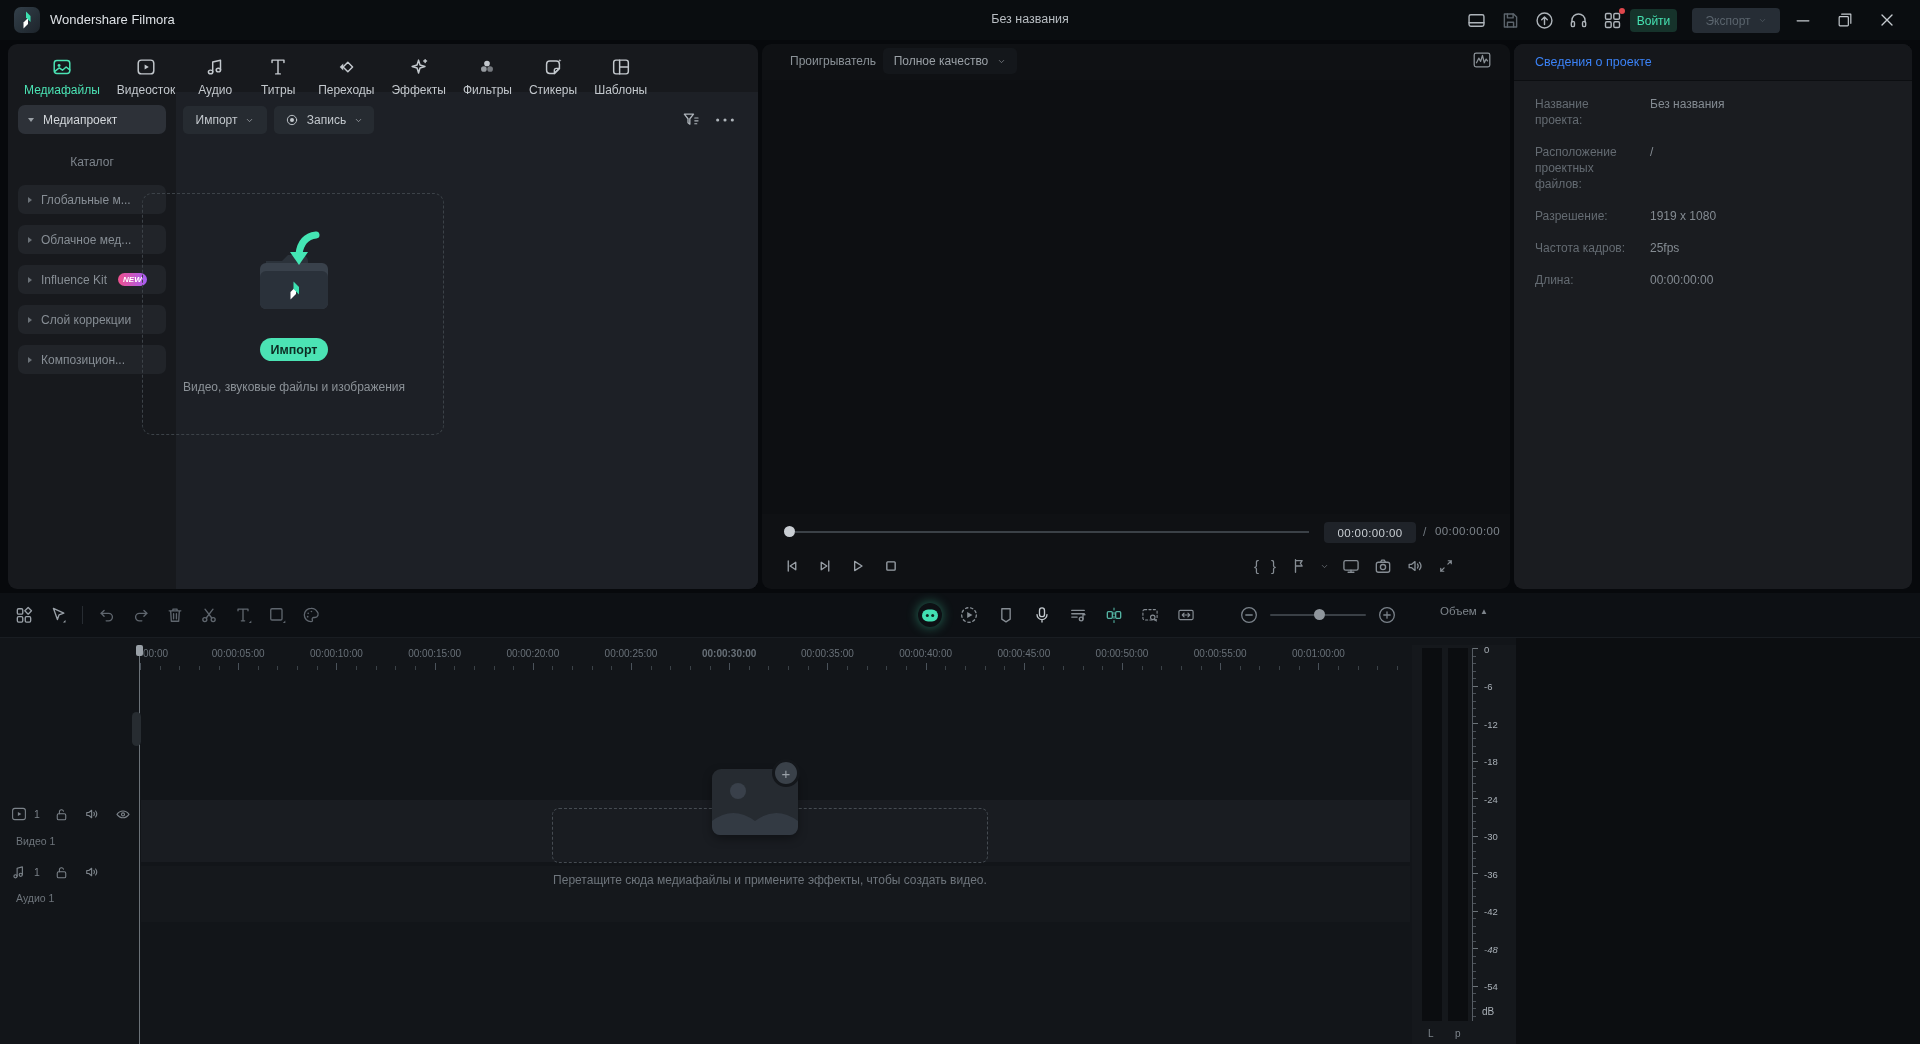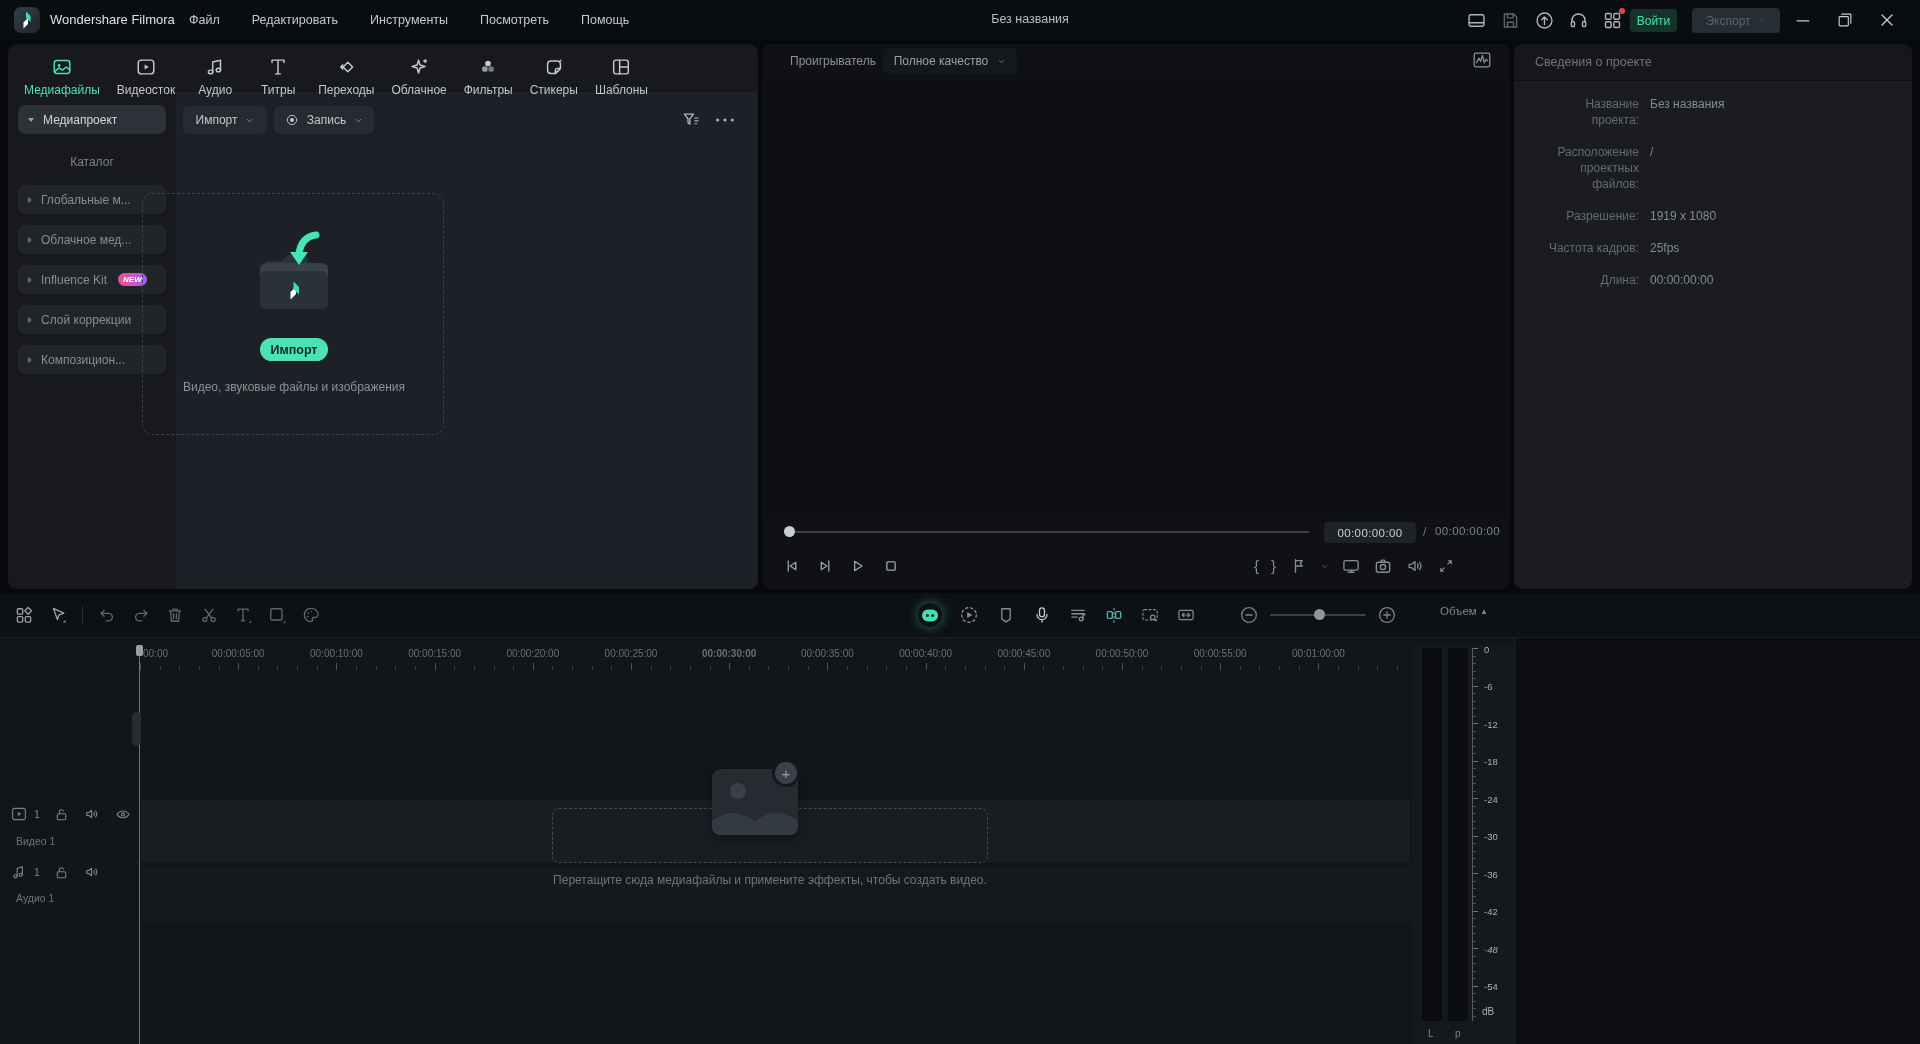--- a/index.html
+++ b/index.html
@@ -71,23 +71,23 @@
   .time-box{left:562px;top:478px;width:92px;height:21px;background:#1f2329;border-radius:4px;color:#c9ced3;font-size:11.5px;
             display:flex;align-items:center;justify-content:center;letter-spacing:.4px;}
   .time-sep{left:661px;top:481px;color:#6f767d;font-size:12px;}
   .time-total{left:673px;top:481px;color:#7d848b;font-size:11.5px;letter-spacing:.4px;}
   .transport{position:absolute;left:20px;top:512px;display:flex;gap:13px;color:#9aa1a8;}
   .pl-right{position:absolute;left:492px;top:512px;display:flex;gap:12px;align-items:center;color:#868d94;}
   .brace{font-size:15px;color:#868d94;line-height:20px;}
 
   
   .info-head{left:0;top:0;width:398px;height:36px;background:#15171b;border-radius:9px 9px 0 0;border-bottom:1px solid #0c0e11;}
-  .info-title{left:21px;top:11px;font-size:12.5px;color:#737373;}
+  .info-title{left:21px;top:11px;font-size:12.5px;color:#3b82f6;}
   .info-rows{left:21px;top:52px;width:356px;}
-  .info-row{display:flex;margin-bottom:16px;line-height:16px;text-align:right;}
+  .info-row{display:flex;margin-bottom:16px;line-height:16px;}
   .info-label{flex:0 0 104px;margin-right:11px;font-size:12px;color:#646b72;}
   .info-value{font-size:12px;color:#848b92;}
 
   
   .timeline{left:0;top:593px;width:1920px;height:451px;background:#121519;}
   .tl-toolbar{left:0;top:0;width:1920px;height:44px;background:#0d1014;border-bottom:1px solid #191d22;}
   .tl-left{position:absolute;left:14px;top:12px;display:flex;gap:14px;align-items:center;color:#9aa1a8;}
   .tl-left .dis{color:#5f666e;}
   .tl-divider{width:1px;height:18px;background:#272c32;}
   .tl-center{position:absolute;left:918px;top:10px;display:flex;gap:16px;align-items:center;color:#868d94;}
@@ -131,27 +131,20 @@
 <div class="app">
 
   <div class="abs titlebar">
     <div class="abs logo">
       <svg class="ic" width="26" height="26" viewBox="0 0 26 26" style="stroke:none">
         <path d="M9.5 15.5l4.5-4.5v6l-4.5 4.5z" fill="#ffffff"></path>
         <path d="M12 4.5l4.5 4.5v6L12 10.5z" fill="#3ce0b0"></path>
       </svg>
     </div>
     <div class="abs appname">Wondershare Filmora</div>
-    <div class="abs menus">
-      <span class="menu-item">Файл</span>
-      <span class="menu-item">Редактировать</span>
-      <span class="menu-item">Инструменты</span>
-      <span class="menu-item">Посмотреть</span>
-      <span class="menu-item">Помощь</span>
-    </div>
     <div class="abs doc-title">Без названия</div>
 
     <div class="abs tb-icons">
       <span class="tb-ic">
         <svg class="ic" width="21" height="21" viewBox="0 0 24 24">
             <rect x="3.5" y="5.5" width="17" height="13" rx="2"></rect>
             <path d="M3.5 14.5h17"></path>
           </svg>
       </span>
       <span class="tb-ic dim">
@@ -248,21 +241,21 @@
             <path d="M9 8.2L5.2 12 9 15.8V8.2z" fill="currentColor" stroke="none"></path>
             <path d="M14 6.8l5.2 5.2-5.2 5.2L8.8 12z"></path>
           </svg>
         <span class="tlab">Переходы</span>
       </div>
       <div class="tab">
         <svg class="ic" width="22" height="22" viewBox="0 0 24 24">
             <path d="M11.5 4.5l1.6 5.4 5.4 1.6-5.4 1.6-1.6 5.4-1.6-5.4-5.4-1.6 5.4-1.6z"></path>
             <path d="M18.7 4v3M17.2 5.5h3"></path>
           </svg>
-        <span class="tlab">Облачное</span>
+        <span class="tlab">Эффекты</span>
       </div>
       <div class="tab">
         <svg class="ic" width="22" height="22" viewBox="0 0 24 24">
             <circle cx="12" cy="8.2" r="3.1" fill="currentColor" stroke="none"></circle>
             <circle cx="8.6" cy="14.2" r="3.1" fill="currentColor" stroke="none" opacity=".75"></circle>
             <circle cx="15.4" cy="14.2" r="3.1" fill="currentColor" stroke="none" opacity=".55"></circle>
           </svg>
         <span class="tlab">Фильтры</span>
       </div>
       <div class="tab">

